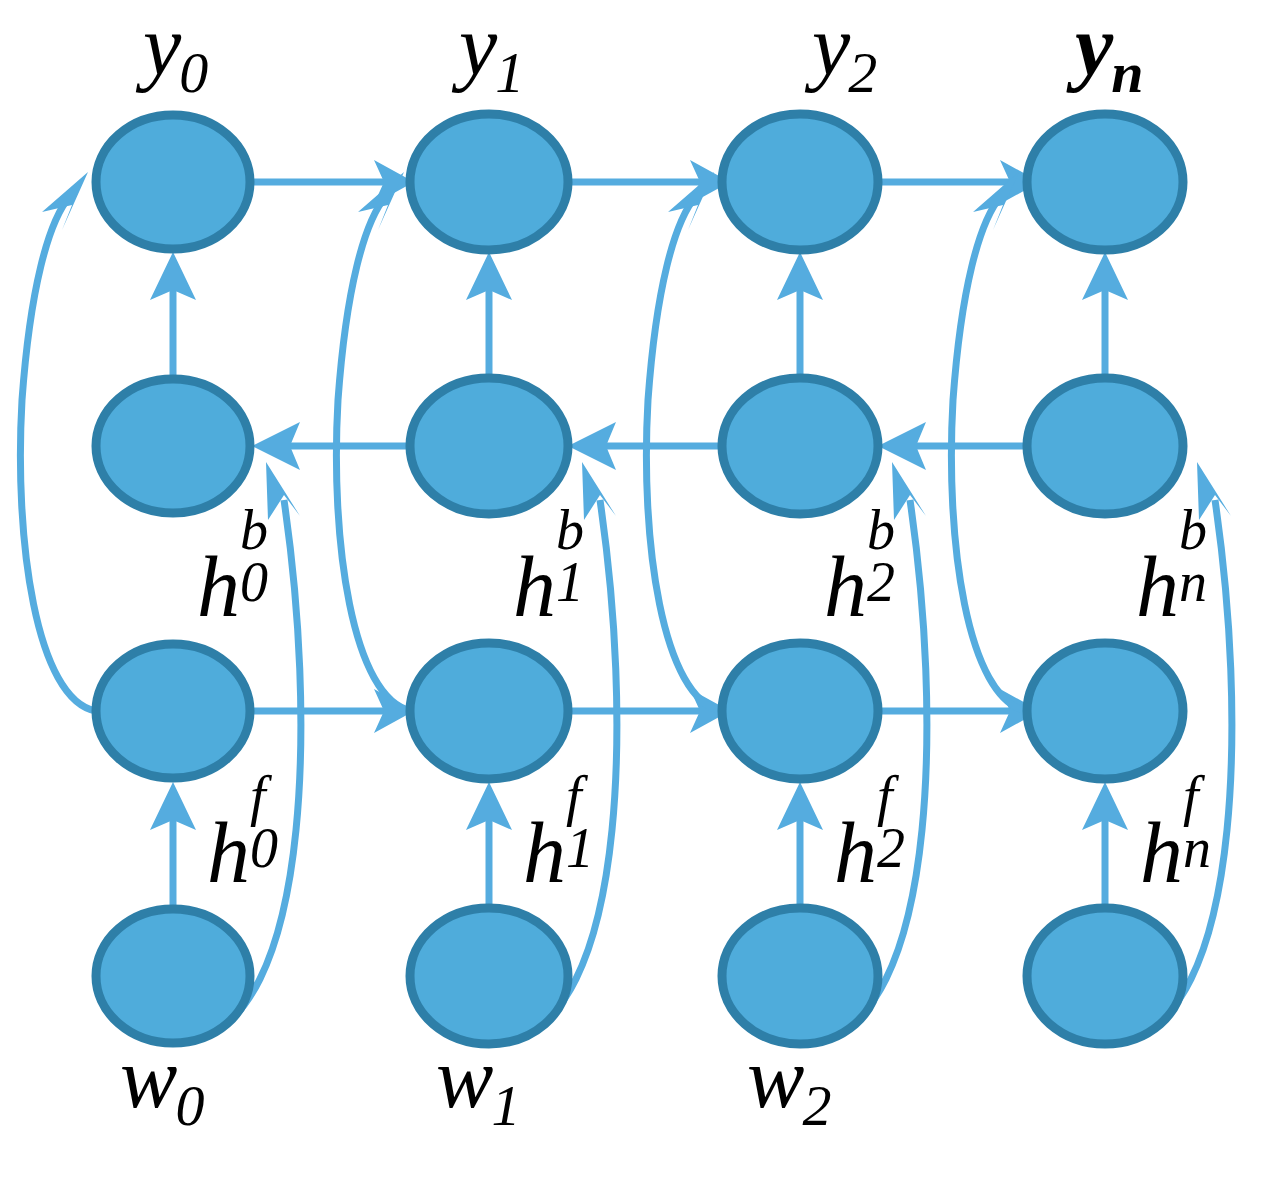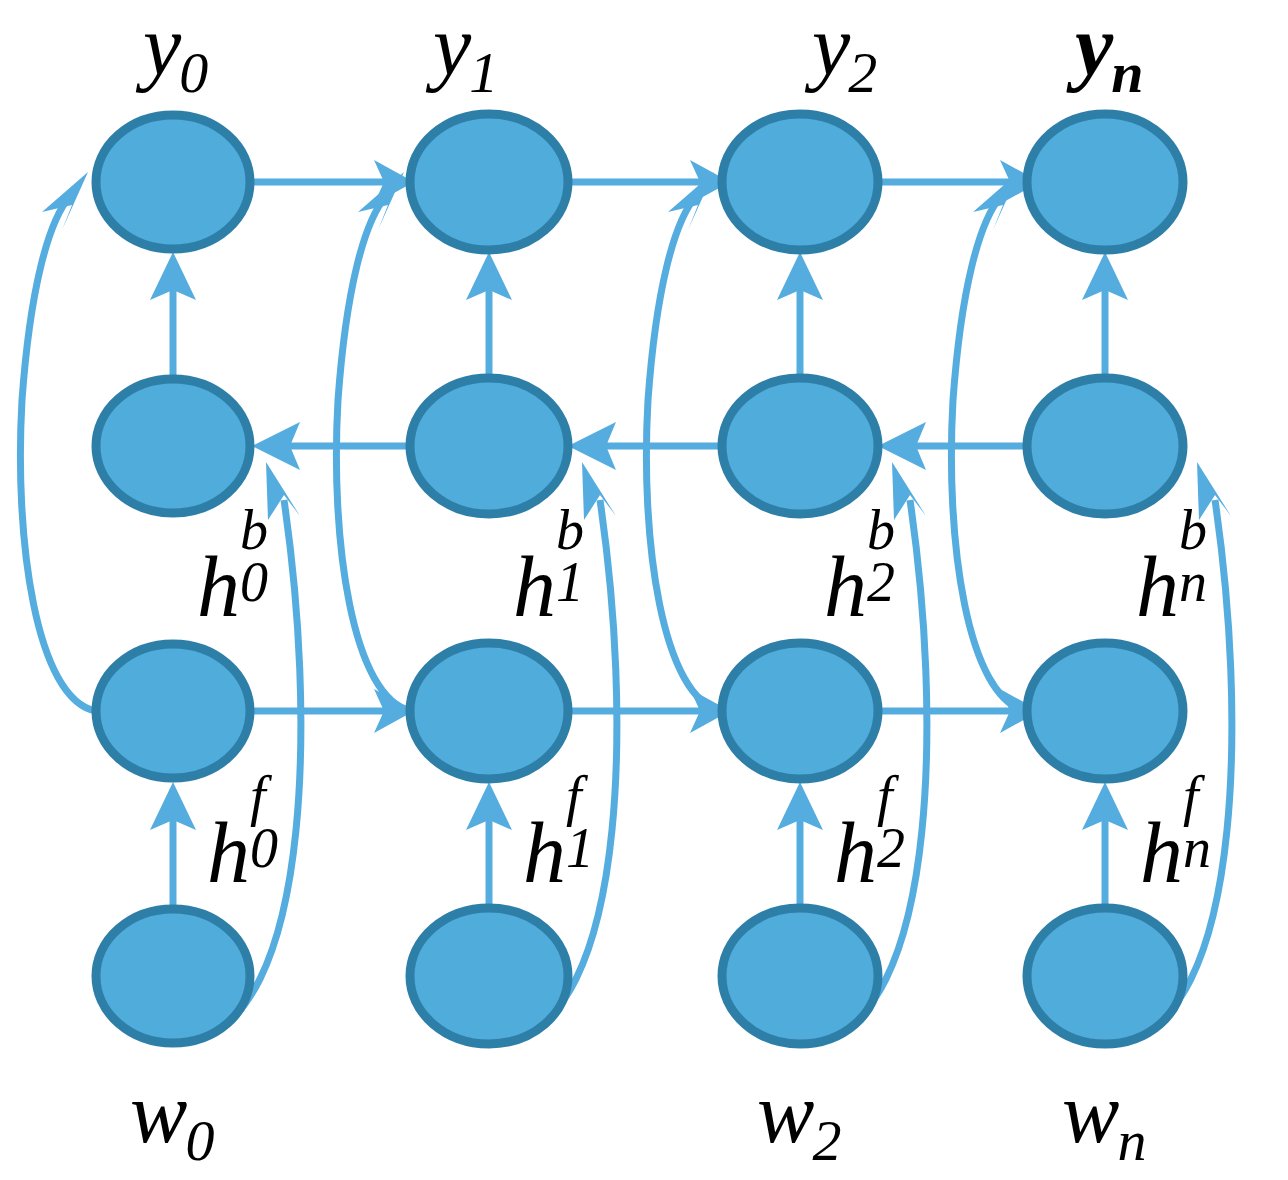--- a/index.html
+++ b/index.html
@@ -86,21 +86,21 @@
     font-style: italic;
   }
   .stack-wrap .sub2 {
     position: absolute;
     left: 0;
     top: 24px;
     font-size: 56px;
     font-style: italic;
   }
   .top-label { top: 2px; }
-  .bottom-label { top: 1070px; margin-left: 10px; }
+  .bottom-label { top: 1035px; }
 </style>
 </head>
 <body>
 
 <div id="diagram-root">
 
   <svg id="diagram-svg" viewBox="0 0 1288 1180">
 
     <g>
       <path class="edge-curve" d="M 96,711 C 36,700 14,540 22,400 C 30,290 48,222 70,196"></path>
@@ -227,21 +227,21 @@
     <ellipse class="node-ellipse" cx="1105" cy="182" rx="78" ry="68"></ellipse>
     <ellipse class="node-ellipse" cx="1105" cy="446" rx="78" ry="68"></ellipse>
     <ellipse class="node-ellipse" cx="1105" cy="711" rx="78" ry="68"></ellipse>
     <ellipse class="node-ellipse" cx="1105" cy="976" rx="78" ry="68"></ellipse>
 
   </svg>
 
   <div class="math-label top-label" style="left:143px;">
     <span class="base">y</span><span class="sub">0</span>
   </div>
-  <div class="math-label top-label" style="left:433px;">
+  <div class="math-label top-label" style="left:459px;">
     <span class="base">y</span><span class="sub">1</span>
   </div>
   <div class="math-label top-label" style="left:812px;">
     <span class="base">y</span><span class="sub">2</span>
   </div>
   <div class="math-label top-label" style="left:1075px;font-weight:bold;">
     <span class="base">y</span><span class="sub">n</span>
   </div>
 
   <div class="math-label stacked" style="left:197px; top:530px;">
@@ -266,20 +266,20 @@
   <div class="math-label stacked" style="left:834px; top:796px;">
     <span class="base">h</span><span class="stack-wrap"><span class="sup">f</span><span class="sub2">2</span></span>
   </div>
   <div class="math-label stacked" style="left:1140px; top:796px;">
     <span class="base">h</span><span class="stack-wrap"><span class="sup">f</span><span class="sub2">n</span></span>
   </div>
 
   <div class="math-label bottom-label" style="left:120px;">
     <span class="base">w</span><span class="sub">0</span>
   </div>
+  <div class="math-label bottom-label" style="left:436px;">
+    <span class="base">w</span><span class="sub">1</span>
+  </div>
   <div class="math-label bottom-label" style="left:747px;">
     <span class="base">w</span><span class="sub">2</span>
   </div>
-  <div class="math-label bottom-label" style="left:1052px;">
-    <span class="base">w</span><span class="sub">n</span>
-  </div>
 
 </div>
 
 </body></html>

